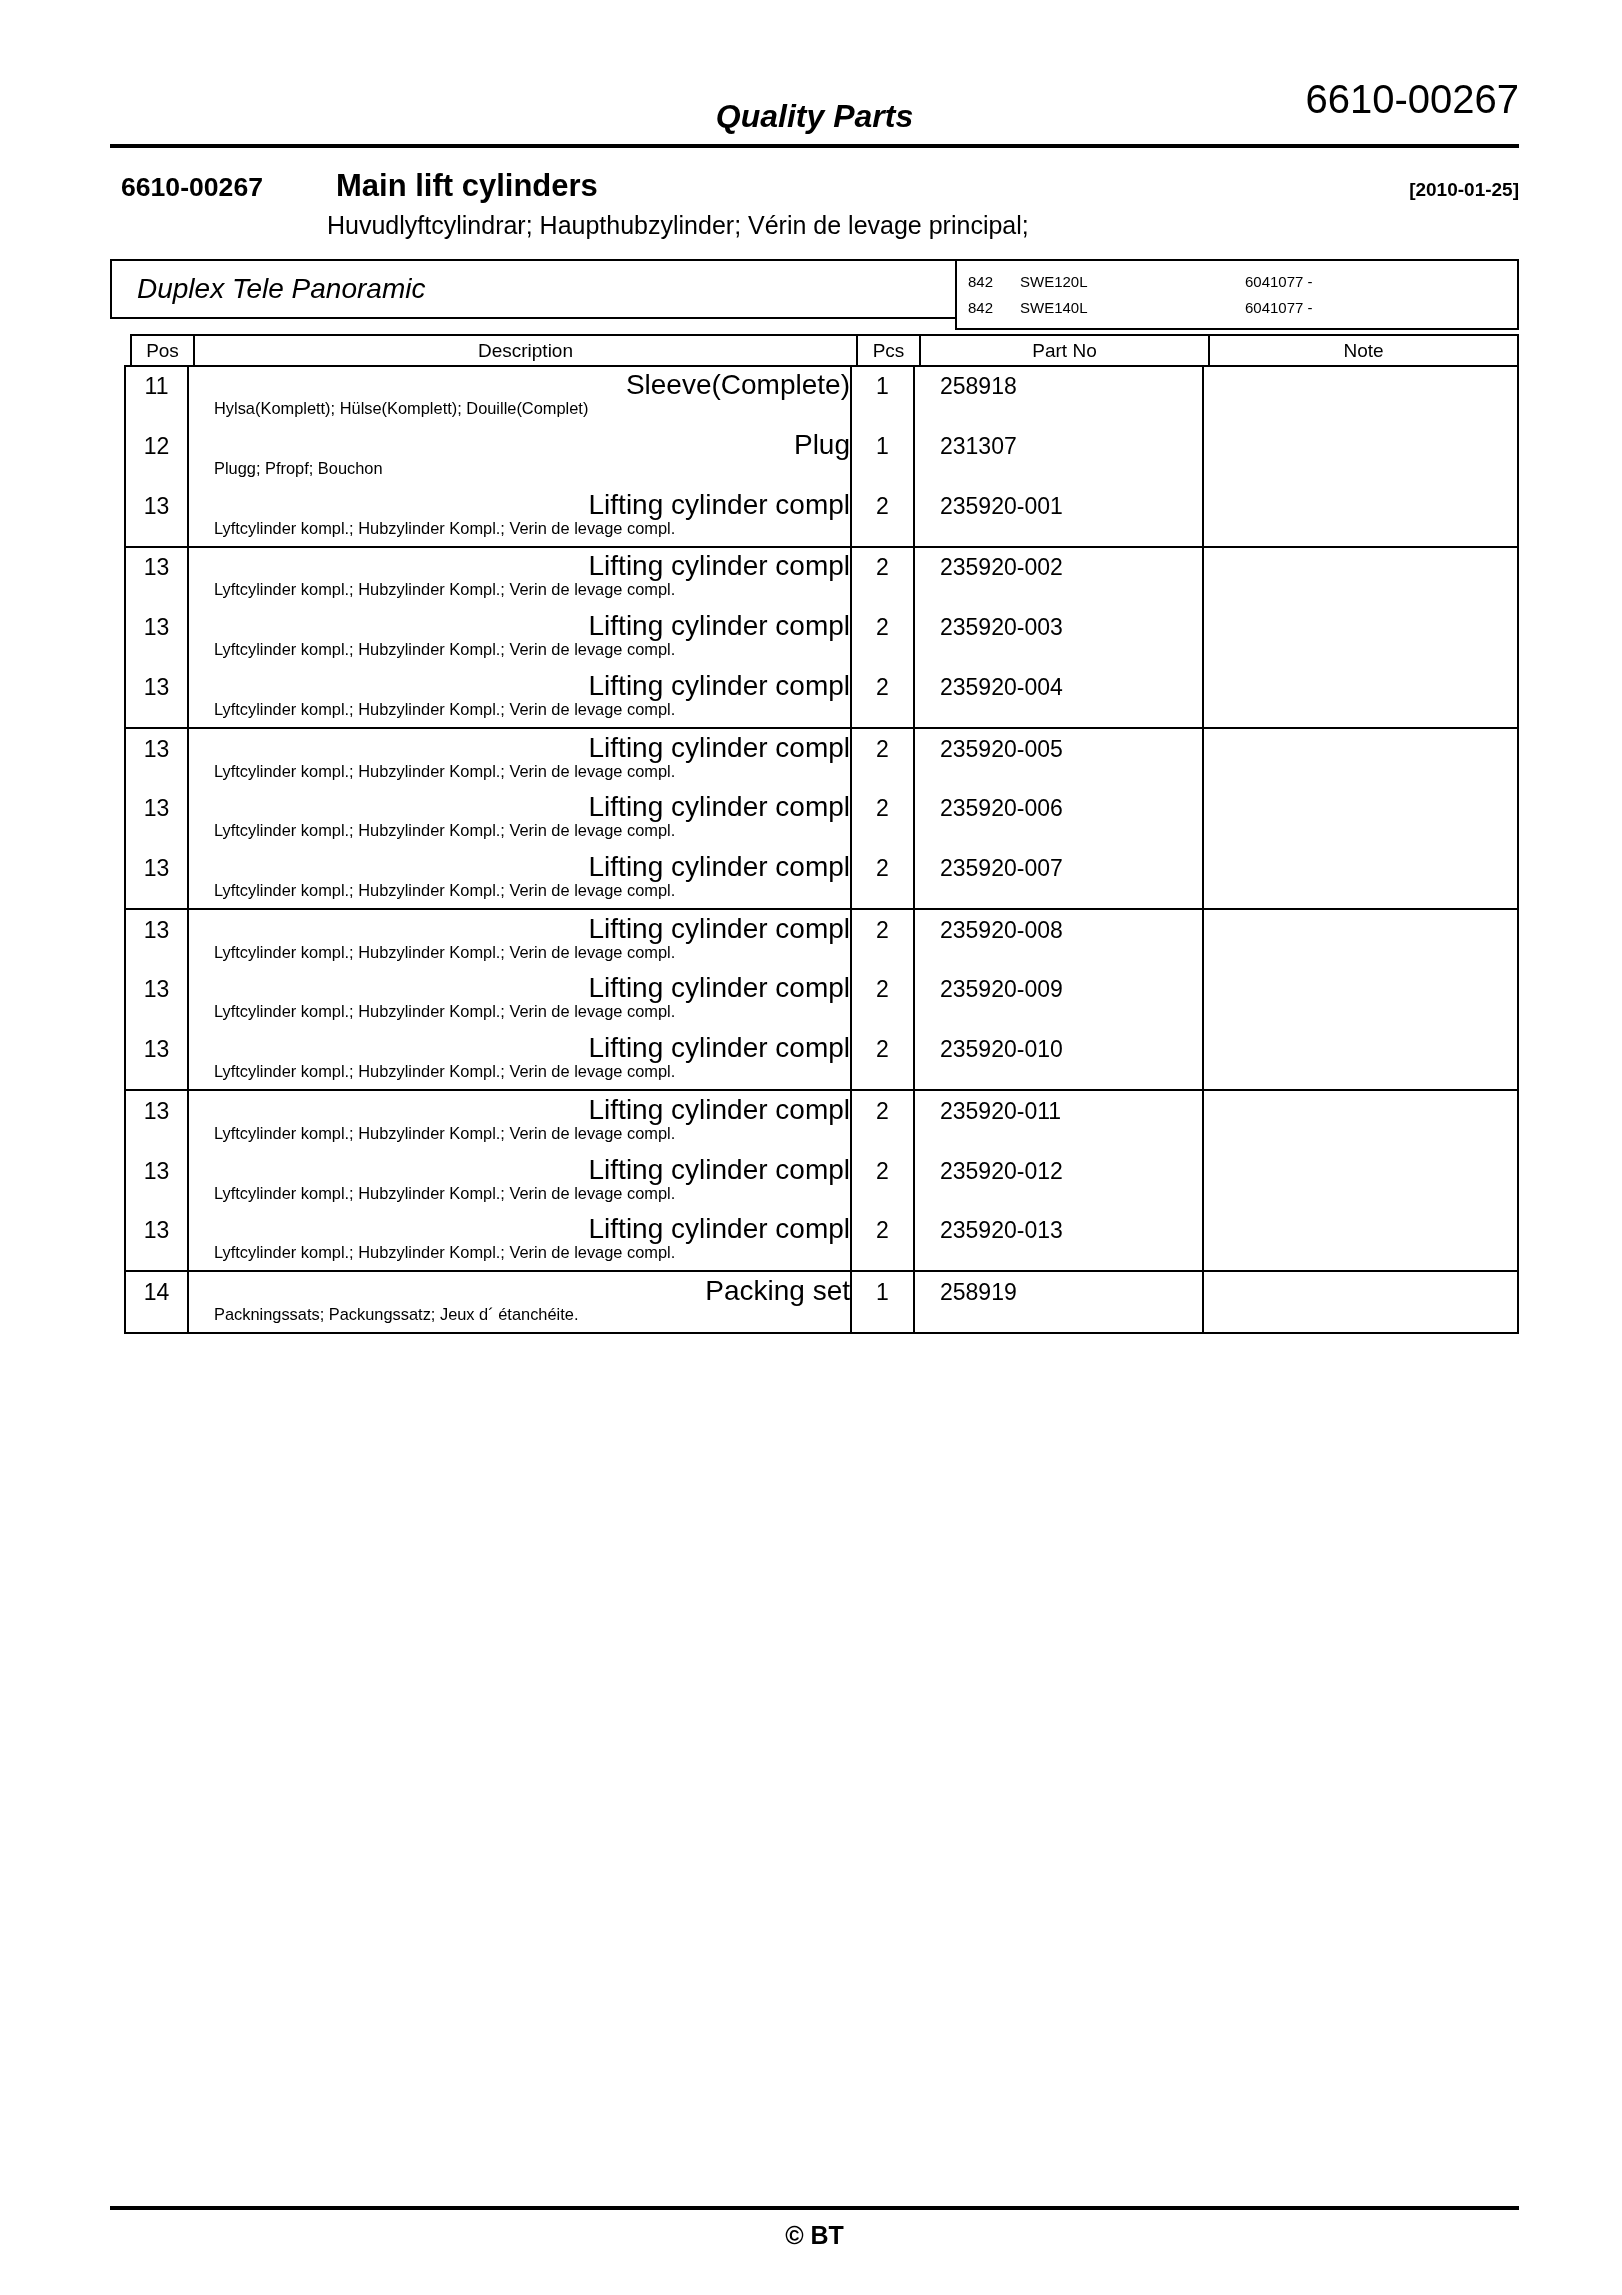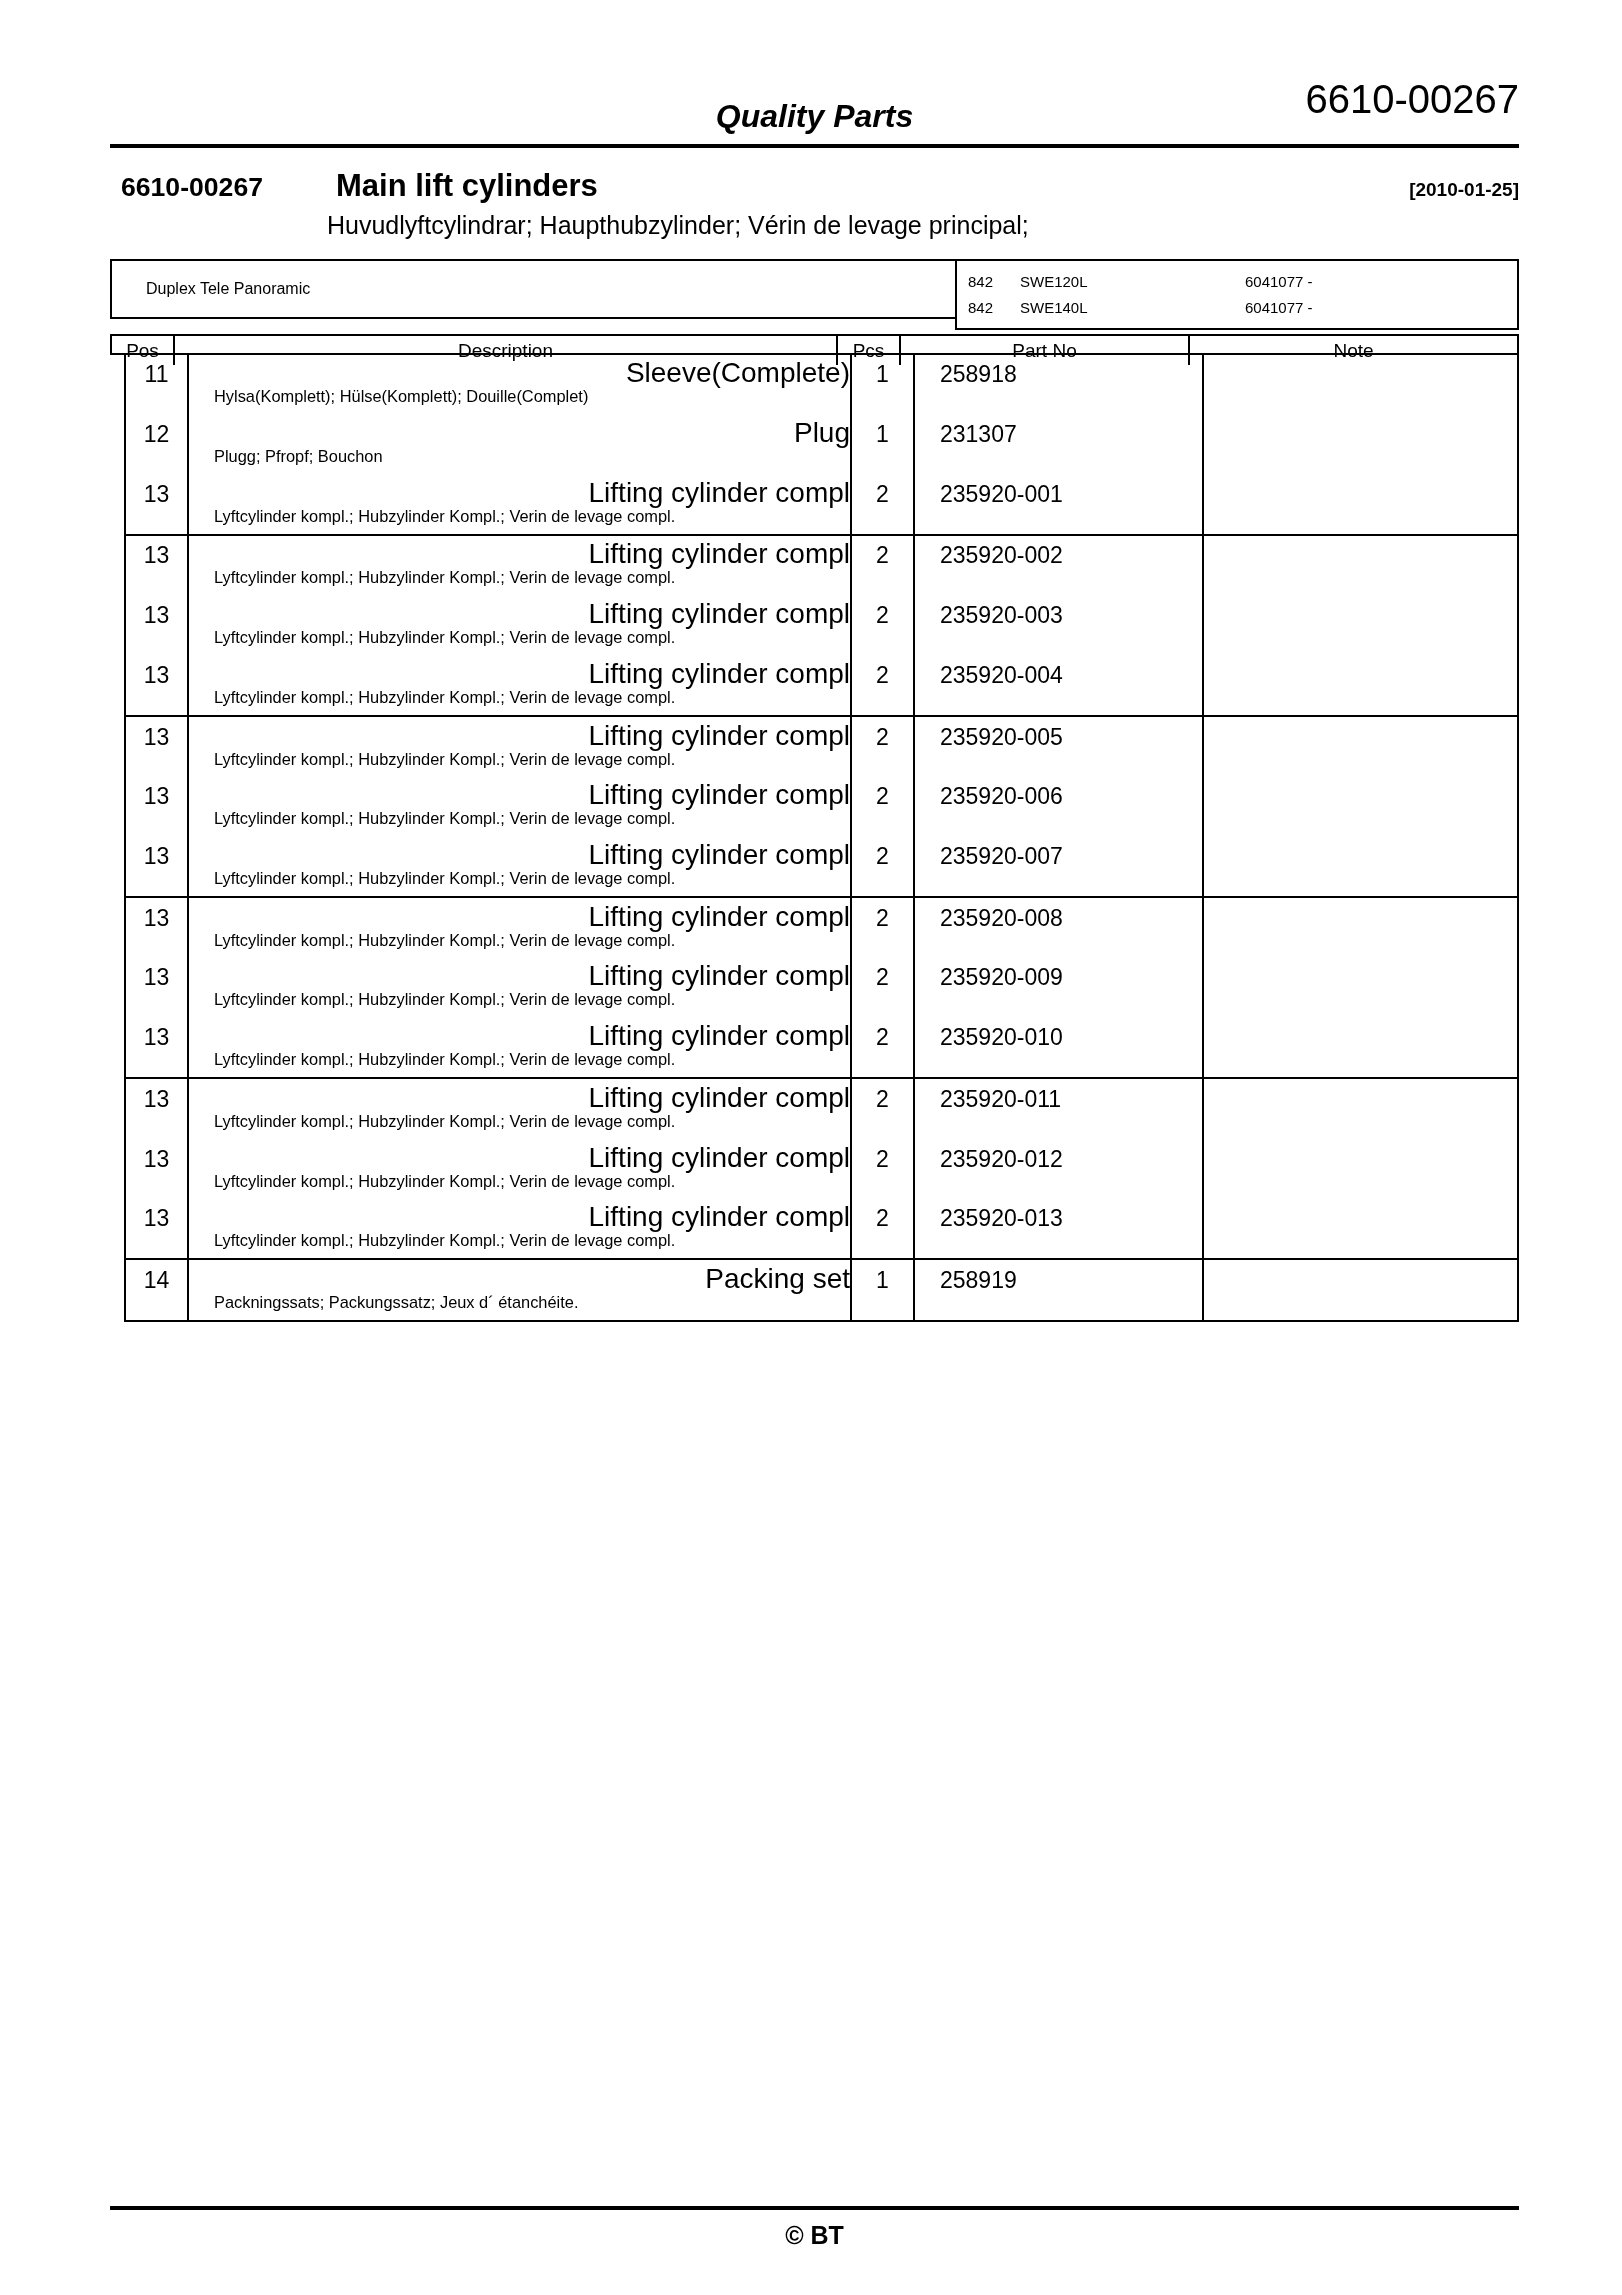--- a/index.html
+++ b/index.html
@@ -18,29 +18,29 @@
 
   
   .title-row { display: flex; align-items: baseline; padding-left: 11px; margin-top: 20.4px; }
   .doc-num { width: 207px; flex: 0 0 207px; font-size: 26.6px; font-weight: 700; }
   .doc-title { font-size: 31px; font-weight: 700; margin-left: 8px; }
   .doc-date { margin-left: auto; font-size: 19px; font-weight: 700; }
   .subtitle { margin-left: 217px; margin-top: 6.8px; font-size: 25px; }
 
   
   .model-box { position: relative; margin-top: 19px; height: 60px; border: 2px solid #000; }
-  .model-name { font-size: 16px; line-height: 56px; padding-left: 34px; }
+  .model-name { font-size: 28px; font-style: italic; line-height: 56px; padding-left: 25px; }
   .variant-cell { position: absolute; left: 843px; top: -2px; right: -2px; height: 71px; border: 2px solid #000; background: #fff; padding-top: 7.5px; }
   .variant-row { display: flex; font-size: 15px; line-height: 26px; }
   .v-code { margin-left: 11px; width: 52px; }
   .v-name { width: 225px; }
 
   
   .grid5 { display: grid; grid-template-columns: 63px 663px 63px 289px 1fr; }
-  .col-header { border: 2px solid #000; margin-top: 14.3px; height: 21px; font-size: 19px; }
+  .col-header { border: 2px solid #000; margin-top: 14.3px; height: 33px; font-size: 19px; margin-left: 20px; }
   .col-header > div { text-align: center; line-height: 29px; border-right: 2px solid #000; }
   .col-header > div:last-child { border-right: none; }
 
   .group { border: 2px solid #000; margin-top: -2px; margin-left: 14px; }
   .row > .cell { border-right: 2px solid #000; }
   .row > .cell:last-child { border-right: none; }
   .c-pos  { text-align: center; font-size: 23px; padding-top: 6.8px; }
   .c-desc { padding-left: 25px; padding-top: 4.8px; padding-bottom: 7.5px; }
   .d-main { font-size: 28px; line-height: 27px; text-align: right; }
   .d-sub  { font-size: 16.4px; line-height: 20.4px; }

